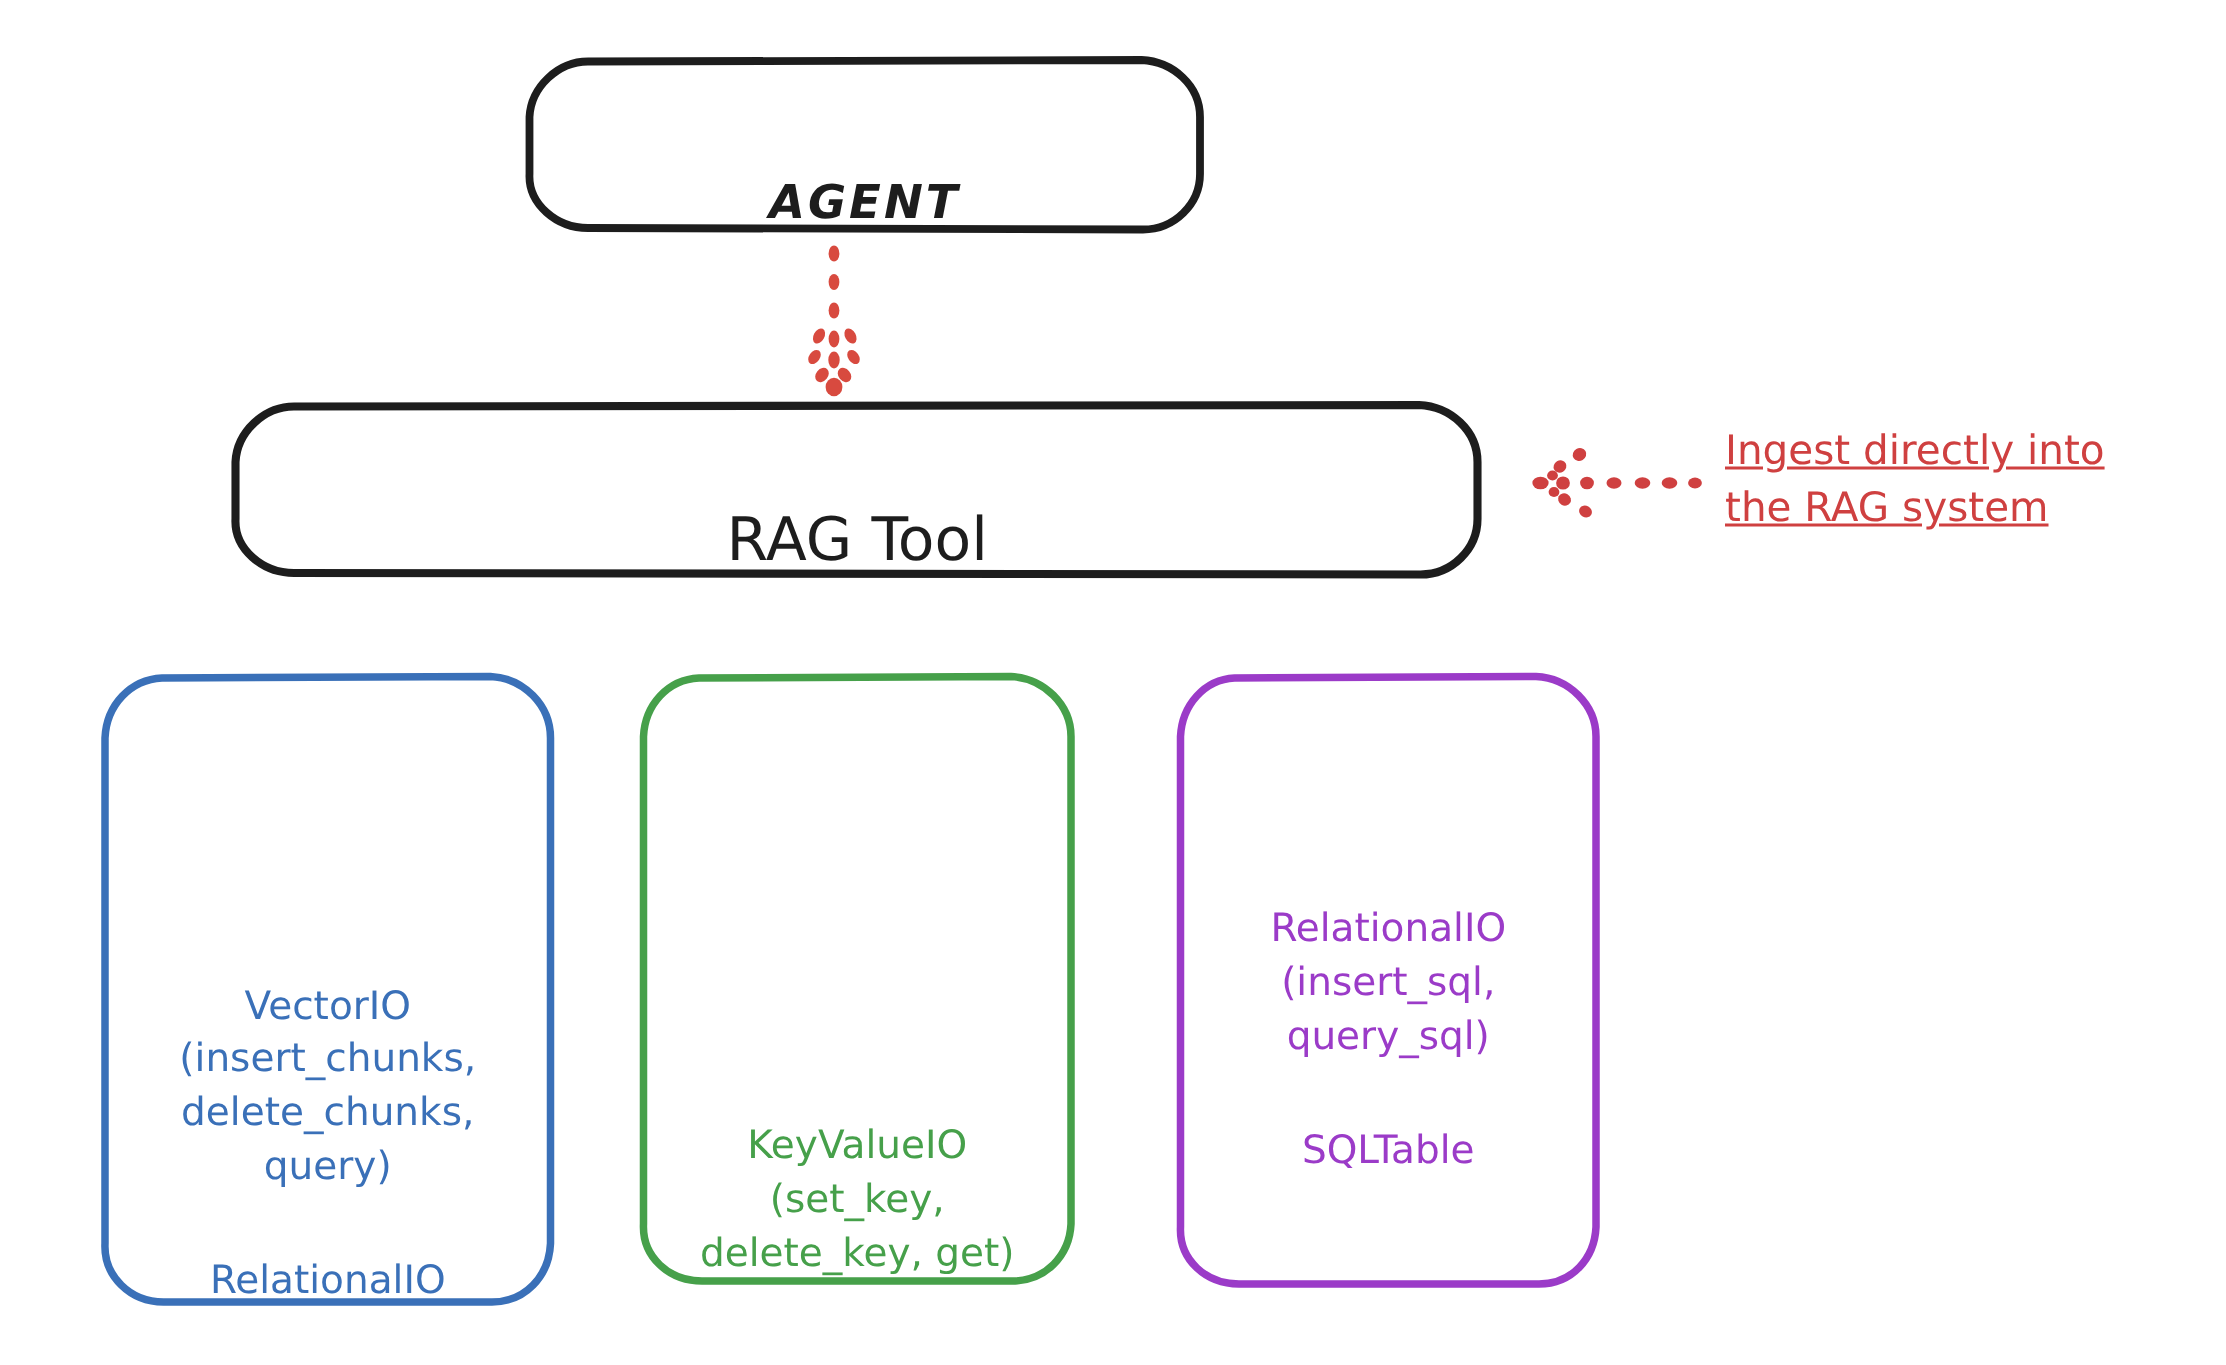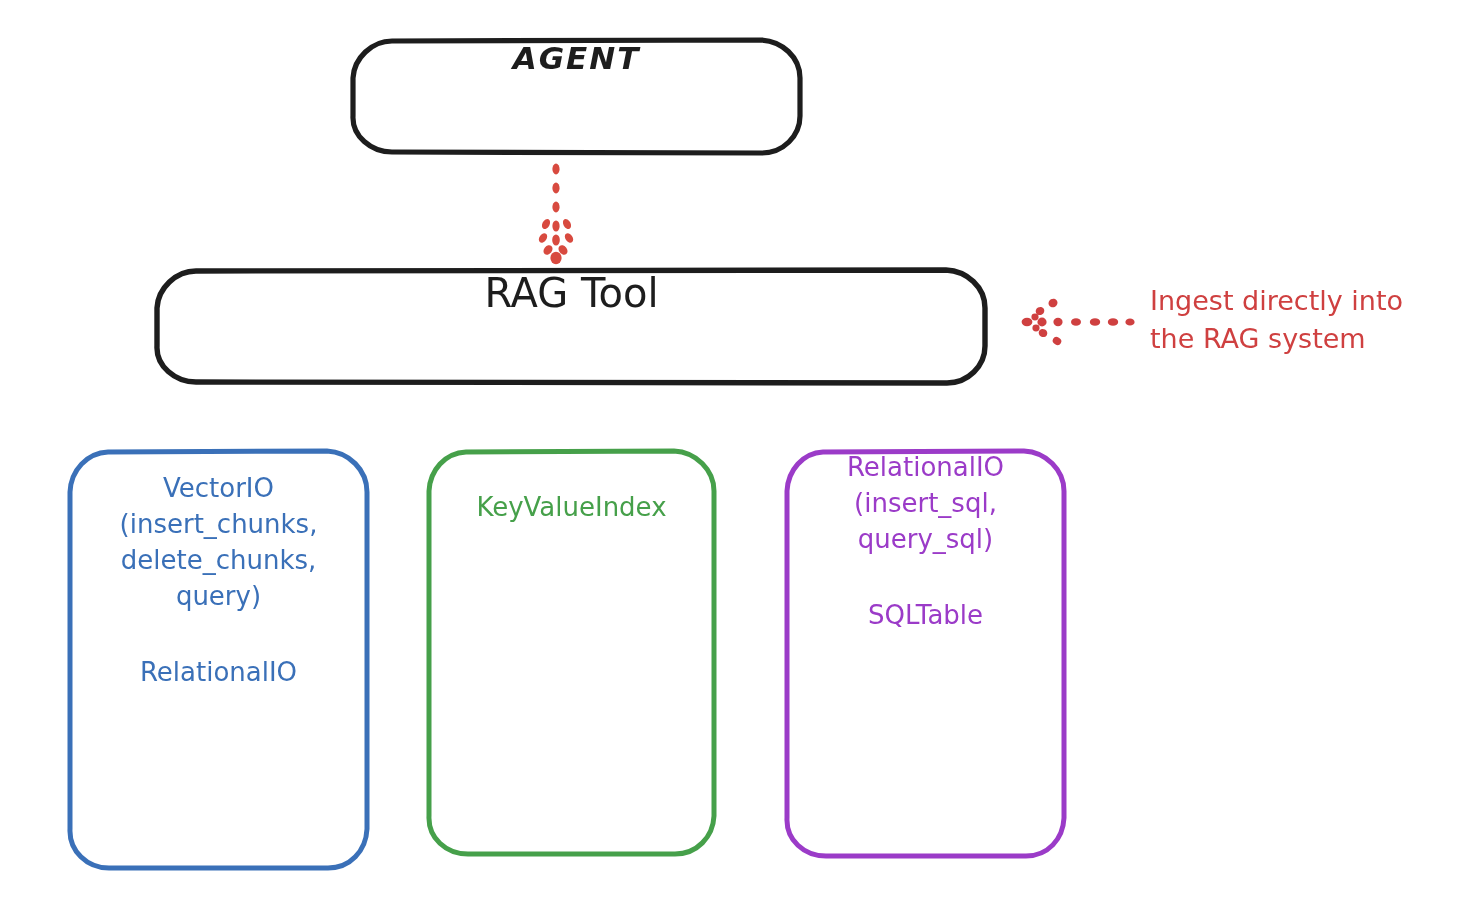--- a/index.html
+++ b/index.html
@@ -22,21 +22,21 @@
     width: 1484px;
     height: 910px;
   }
 
   .node {
     position: absolute;
     box-sizing: border-box;
     display: flex;
     flex-direction: column;
     align-items: center;
-    justify-content: flex-start;
+    justify-content: flex-end;
     text-align: center;
     background: transparent;
   }
 
   
   #agent-node {
     left: 353px;
     top: 40px;
     width: 447px;
     height: 113px;
@@ -62,21 +62,21 @@
     font-size: 40px;
     color: #1d1d1d;
   }
 
   
   .provider-node {
     padding: 0 12px;
   }
   #vector-io-node {
     left: 70px;
-    top: 471px;
+    top: 450px;
     width: 297px;
     height: 419px;
   }
   #key-value-io-node {
     left: 429px;
     top: 450px;
     width: 285px;
     height: 405px;
   }
   #relational-io-node {
@@ -110,20 +110,21 @@
     position: absolute;
     left: 1150px;
     top: 282px;
     width: 330px;
     text-align: left;
     font-family: "DejaVu Sans", sans-serif;
     font-size: 27px;
     line-height: 1.42;
     color: #cf4040;
     white-space: pre-line;
+    text-decoration: underline;
   }
 </style>
 </head>
 <body>
 
 <svg id="canvas" viewBox="0 0 1484 910" xmlns="http://www.w3.org/2000/svg">
 
   <path d="M 392 41
            C 372 41 354 58 353 78
            L 353 116
@@ -218,21 +219,23 @@
 
 <div class="node provider-node" id="vector-io-node">
   <div class="provider-title">VectorIO
 (insert_chunks,
 delete_chunks,
 query)</div>
   <div class="provider-sub">RelationalIO</div>
 </div>
 
 <div class="node provider-node" id="key-value-io-node">
-  <div class="provider-sub">KeyValueIndex</div>
+  <div class="provider-title">KeyValueIO
+(set_key,
+delete_key, get)</div>
 </div>
 
 <div class="node provider-node" id="relational-io-node">
   <div class="provider-title">RelationalIO
 (insert_sql,
 query_sql)</div>
   <div class="provider-sub">SQLTable</div>
 </div>
 
 <div id="ingest-annotation">Ingest directly into

